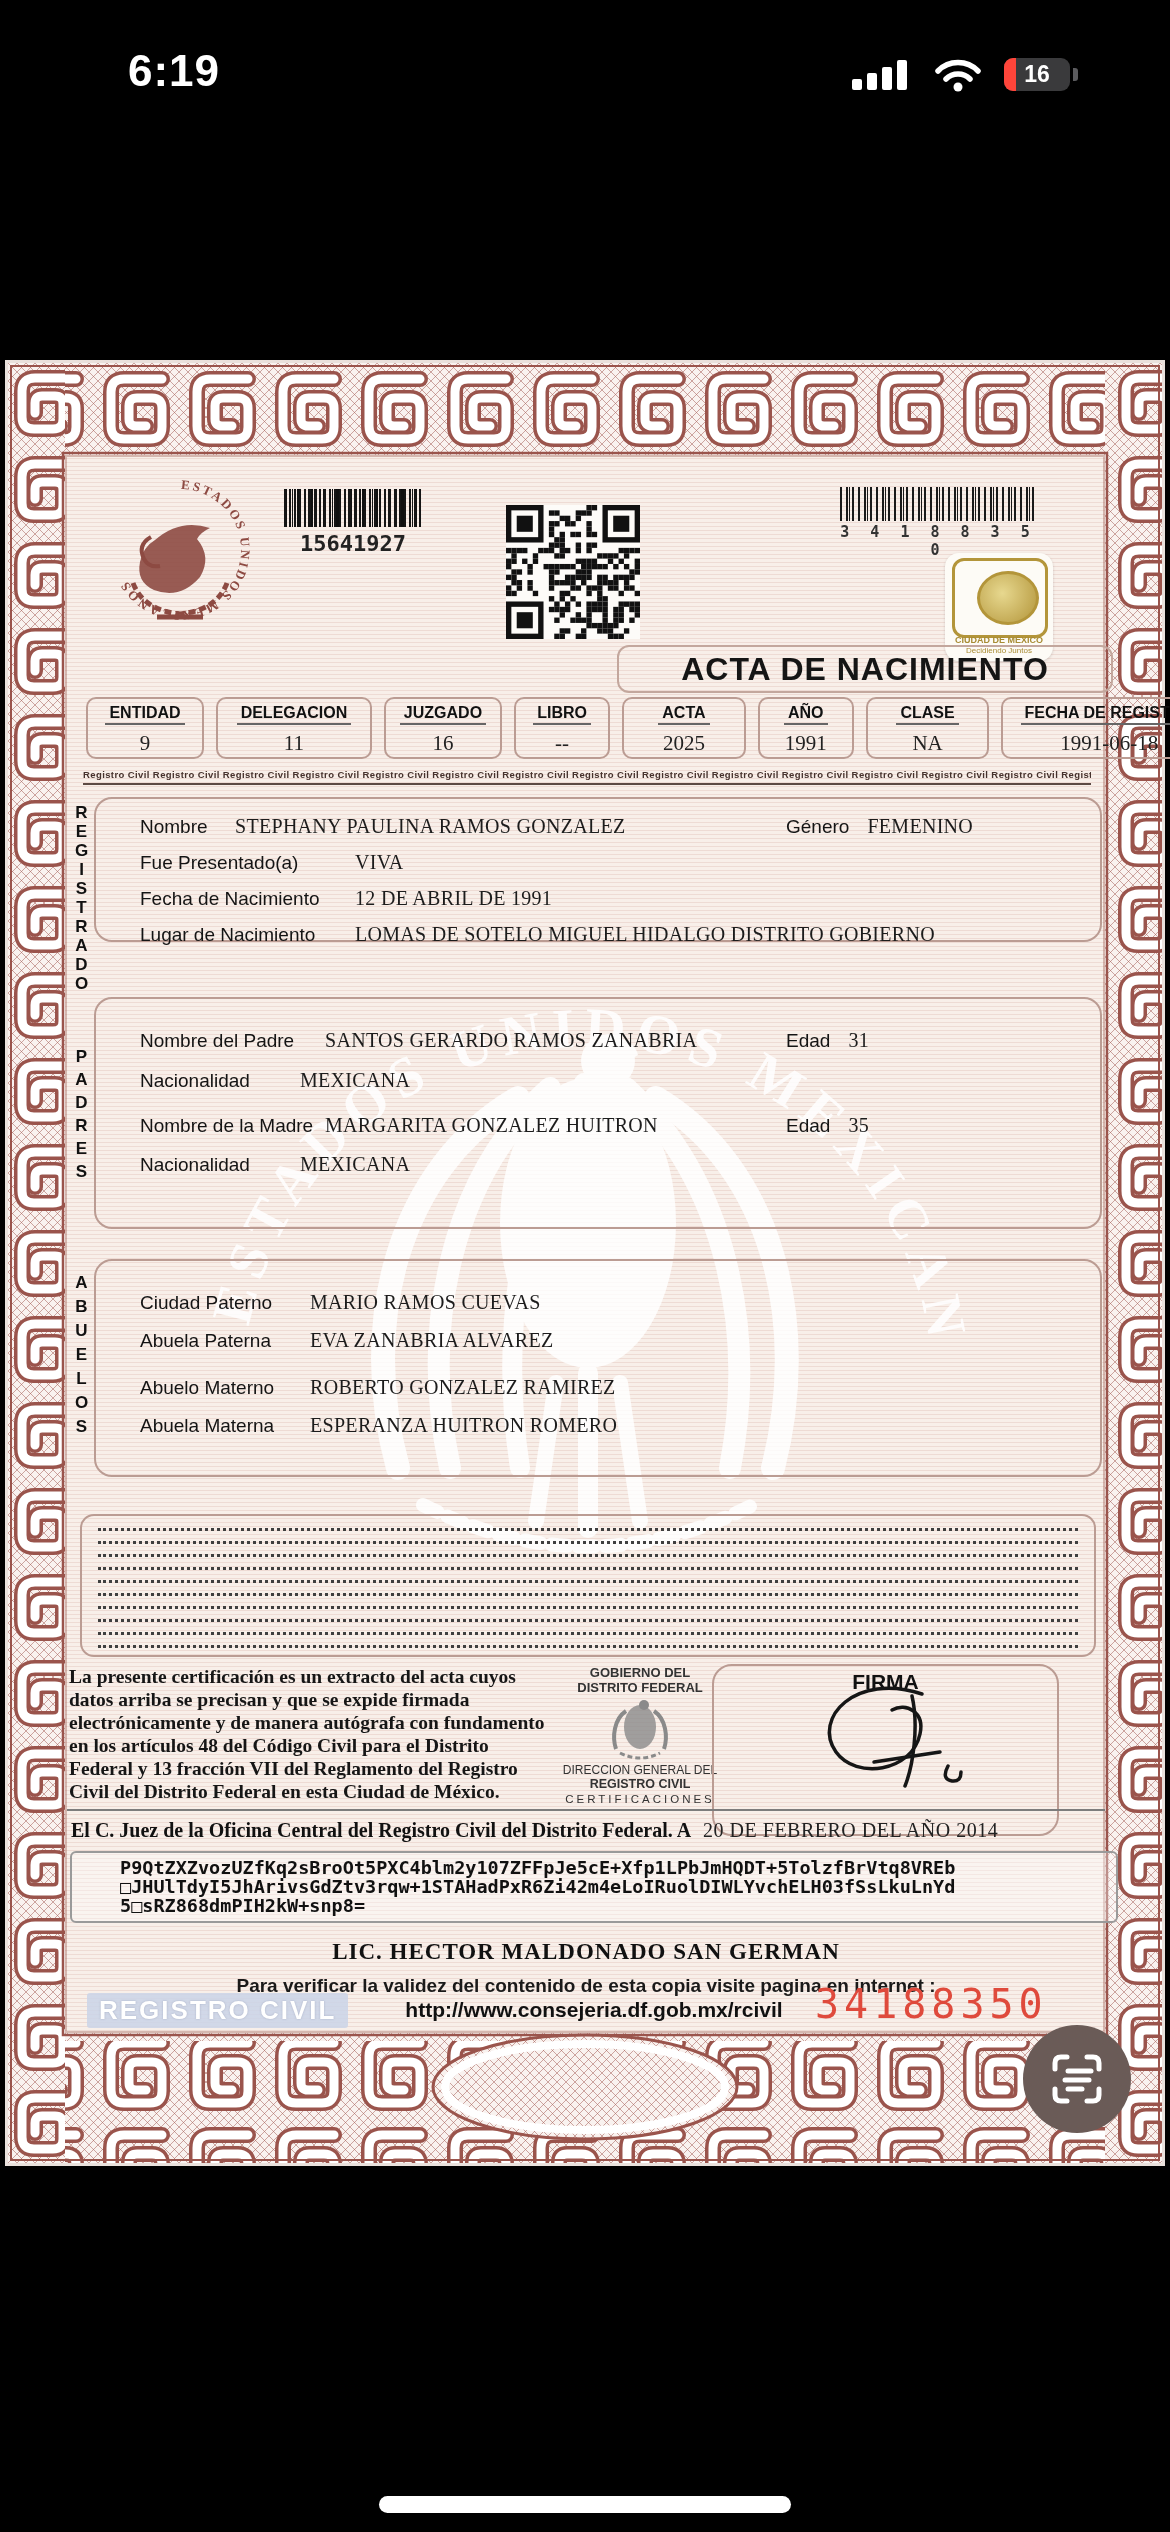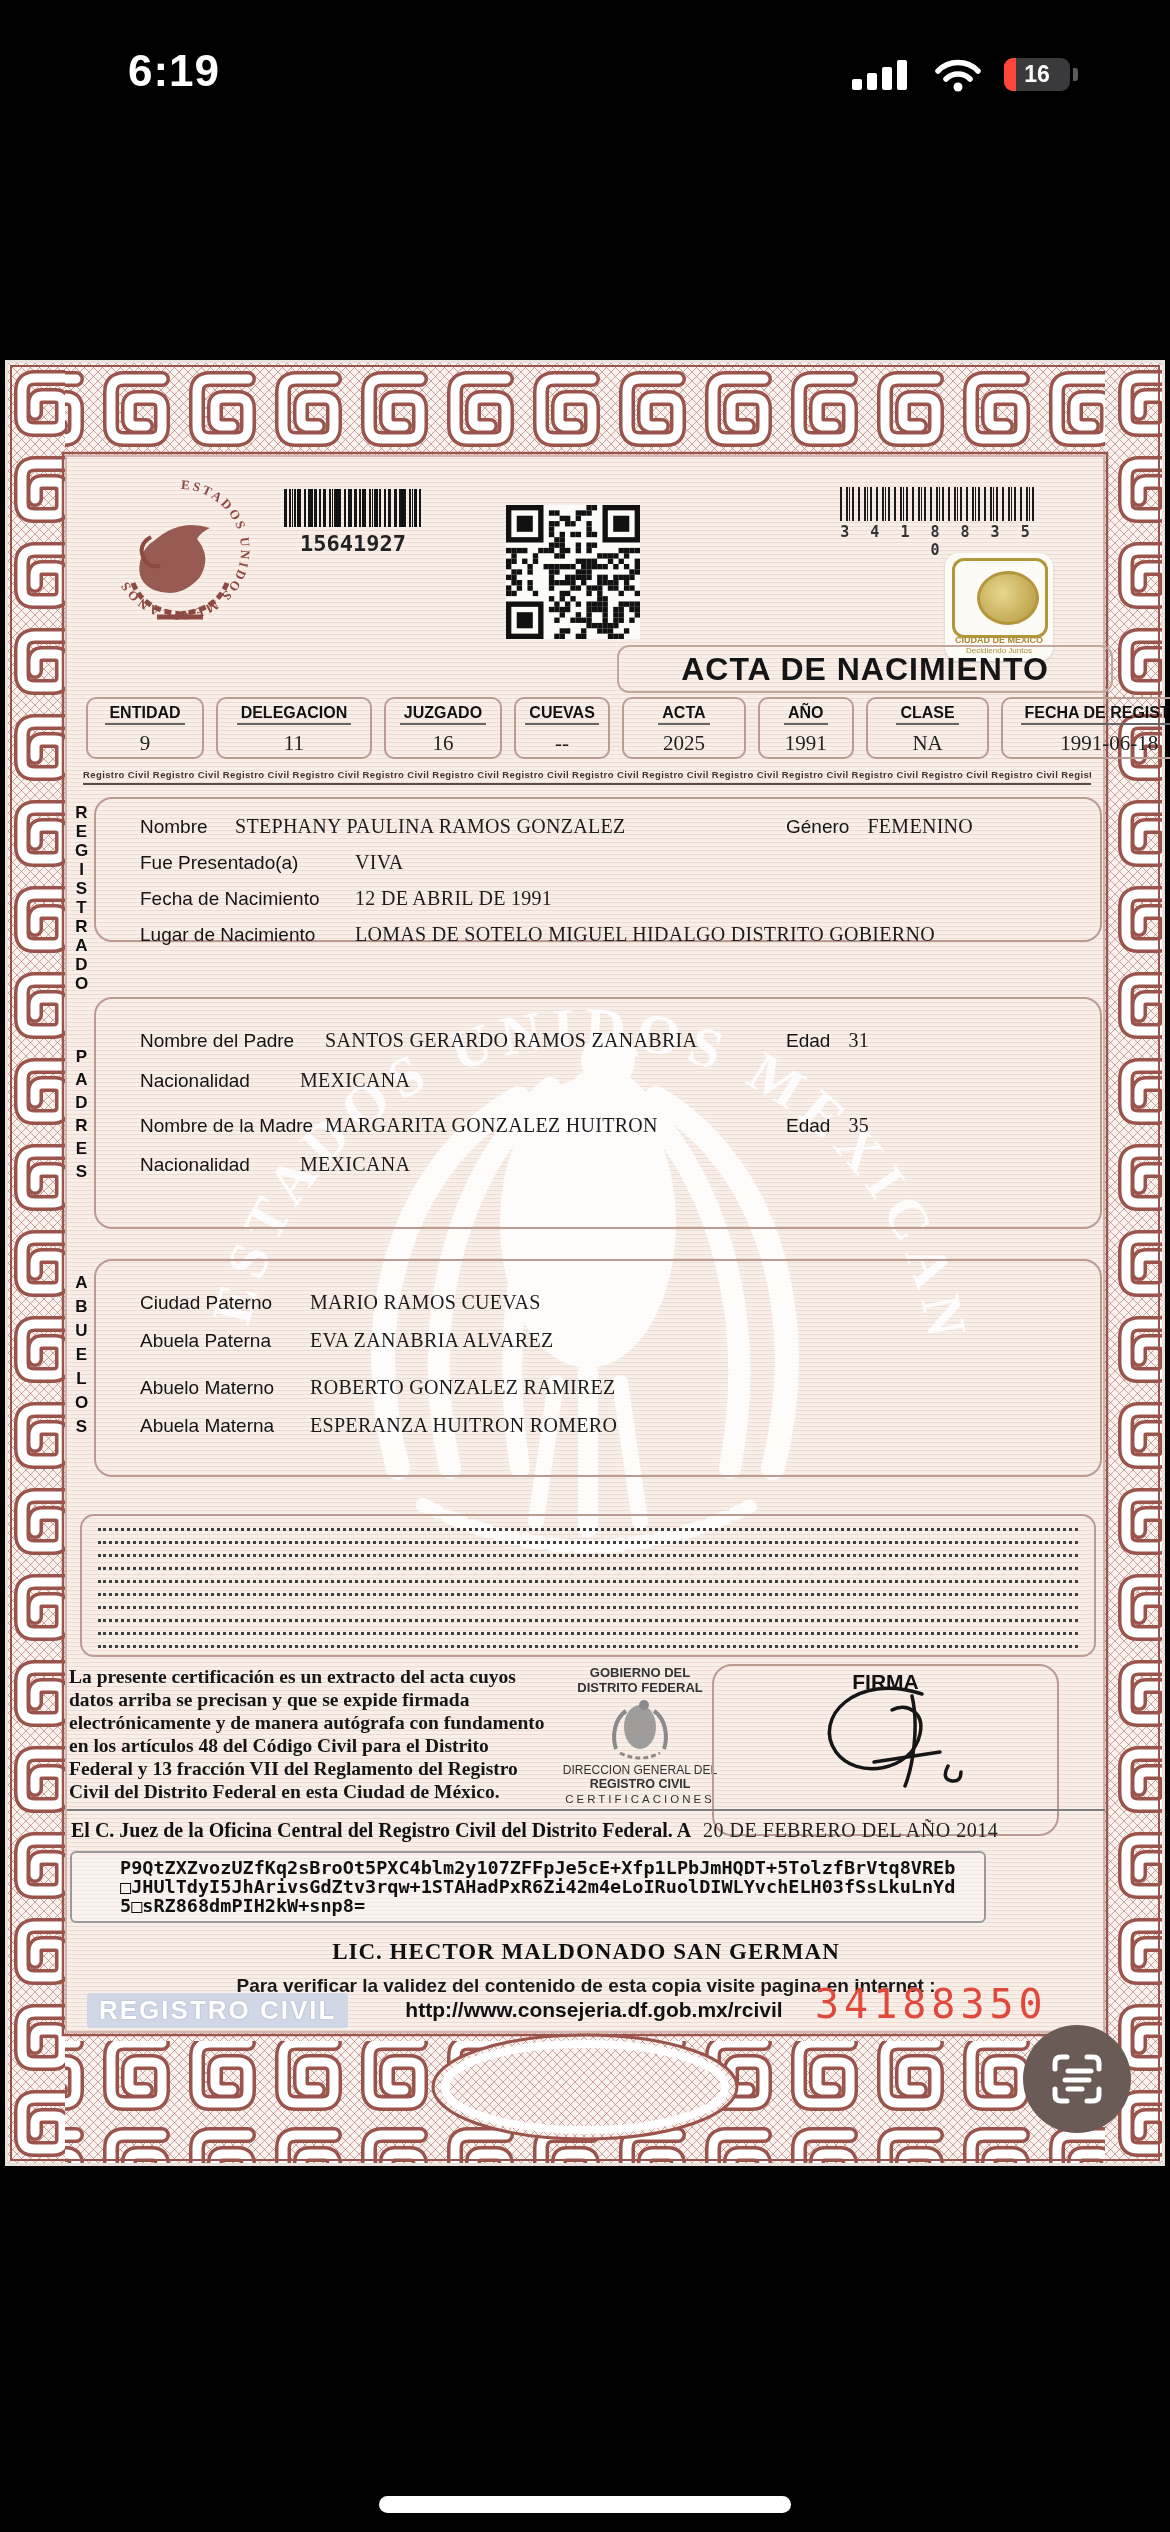--- a/index.html
+++ b/index.html
@@ -84,21 +84,21 @@
   .govcol .g2{font-size:12px;margin-top:2px;line-height:14px;}
   .govcol .g3{font-size:12.5px;font-weight:700;line-height:14px;}
   .govcol .g4{font-size:11.5px;letter-spacing:3px;margin-top:2px;}
   .firmabox{left:645px;top:1207px;width:347px;height:172px;border:2px solid #bb9c93;border-radius:20px;box-sizing:border-box;}
   .firmalabel{position:absolute;top:4px;width:100%;text-align:center;font-size:21px;font-weight:700;color:#111;}
 
   .judgerow{left:0px;top:1352px;width:1038px;border-top:2px solid #7d7d7d;padding:8px 0 0 4px;box-sizing:border-box;}
   .judgerow .p{font-family:"Liberation Serif",serif;font-weight:700;font-size:20px;color:#111;}
   .judgerow .d{font-family:"Liberation Serif",serif;font-size:20px;color:#222;margin-left:12px;letter-spacing:.5px;}
 
-  .hashbox{left:3px;top:1394px;width:916px;border:2px solid #9a9a9a;border-radius:6px;background:rgba(255,255,255,.35);
+  .hashbox{left:3px;top:1394px;width:1048px;border:2px solid #9a9a9a;border-radius:6px;background:rgba(255,255,255,.35);
            padding:5px 4px 6px 48px;box-sizing:border-box;}
   .hashline{font-family:"DejaVu Sans Mono",monospace;font-weight:700;font-size:18.5px;line-height:19px;color:#111;white-space:nowrap;}
 
   .licname{left:0;top:1482px;width:1038px;text-align:center;font-family:"Liberation Serif",serif;
            font-weight:700;font-size:23px;letter-spacing:1px;color:#111;}
   .verify{left:0;top:1518px;width:1038px;text-align:center;font-size:19px;font-weight:600;color:#1a1a1a;}
   .verifyurl{left:0;top:1541px;width:1038px;text-align:center;font-size:21px;font-weight:700;color:#111;margin-left:8px;}
   .folio{left:748px;top:1524px;font-family:"DejaVu Sans Mono",monospace;font-size:40px;color:#df4a3c;letter-spacing:5px;}
   .rcstrip{left:20px;top:1536px;background:rgba(202,211,231,.85);color:#fff;font-weight:700;font-size:26px;
            letter-spacing:2px;padding:2px 12px;border-radius:3px;text-shadow:0 0 2px rgba(120,130,160,.5);}
@@ -457,21 +457,21 @@
         </div>
       <div class="regcell" style="flex:1.4">
         <span class="lab">DELEGACION</span>
         <span class="val">11</span>
         </div>
       <div class="regcell" style="flex:1.05">
         <span class="lab">JUZGADO</span>
         <span class="val">16</span>
         </div>
       <div class="regcell" style="flex:0.85">
-        <span class="lab">CUEVAS</span>
+        <span class="lab">LIBRO</span>
         <span class="val">--</span>
         </div>
       <div class="regcell" style="flex:1.1">
         <span class="lab">ACTA</span>
         <span class="val">2025</span>
         </div>
       <div class="regcell" style="flex:0.85">
         <span class="lab">AÑO</span>
         <span class="val">1991</span>
         </div>

